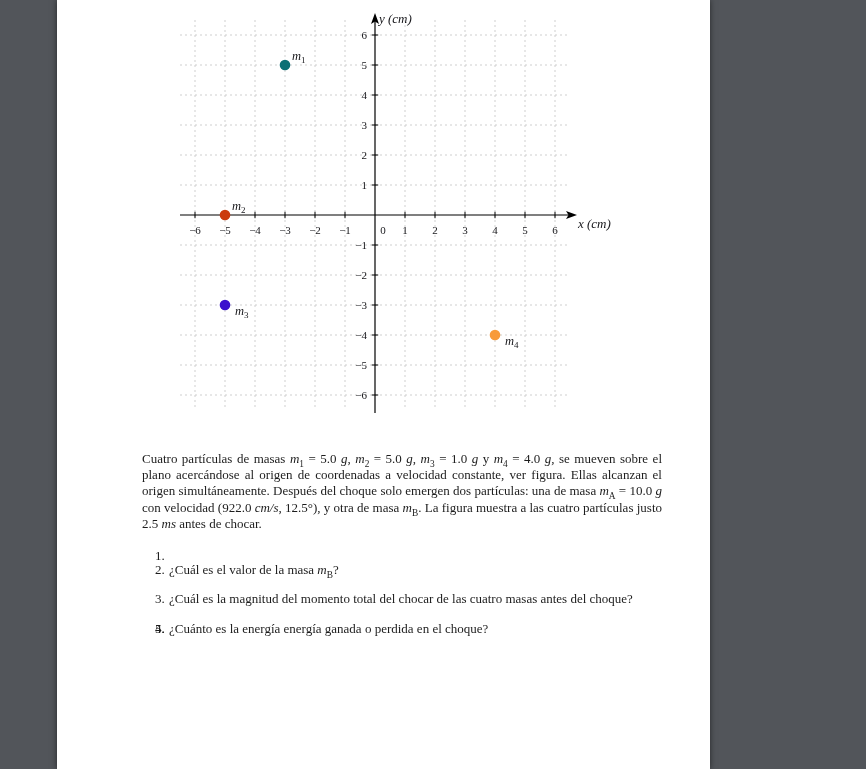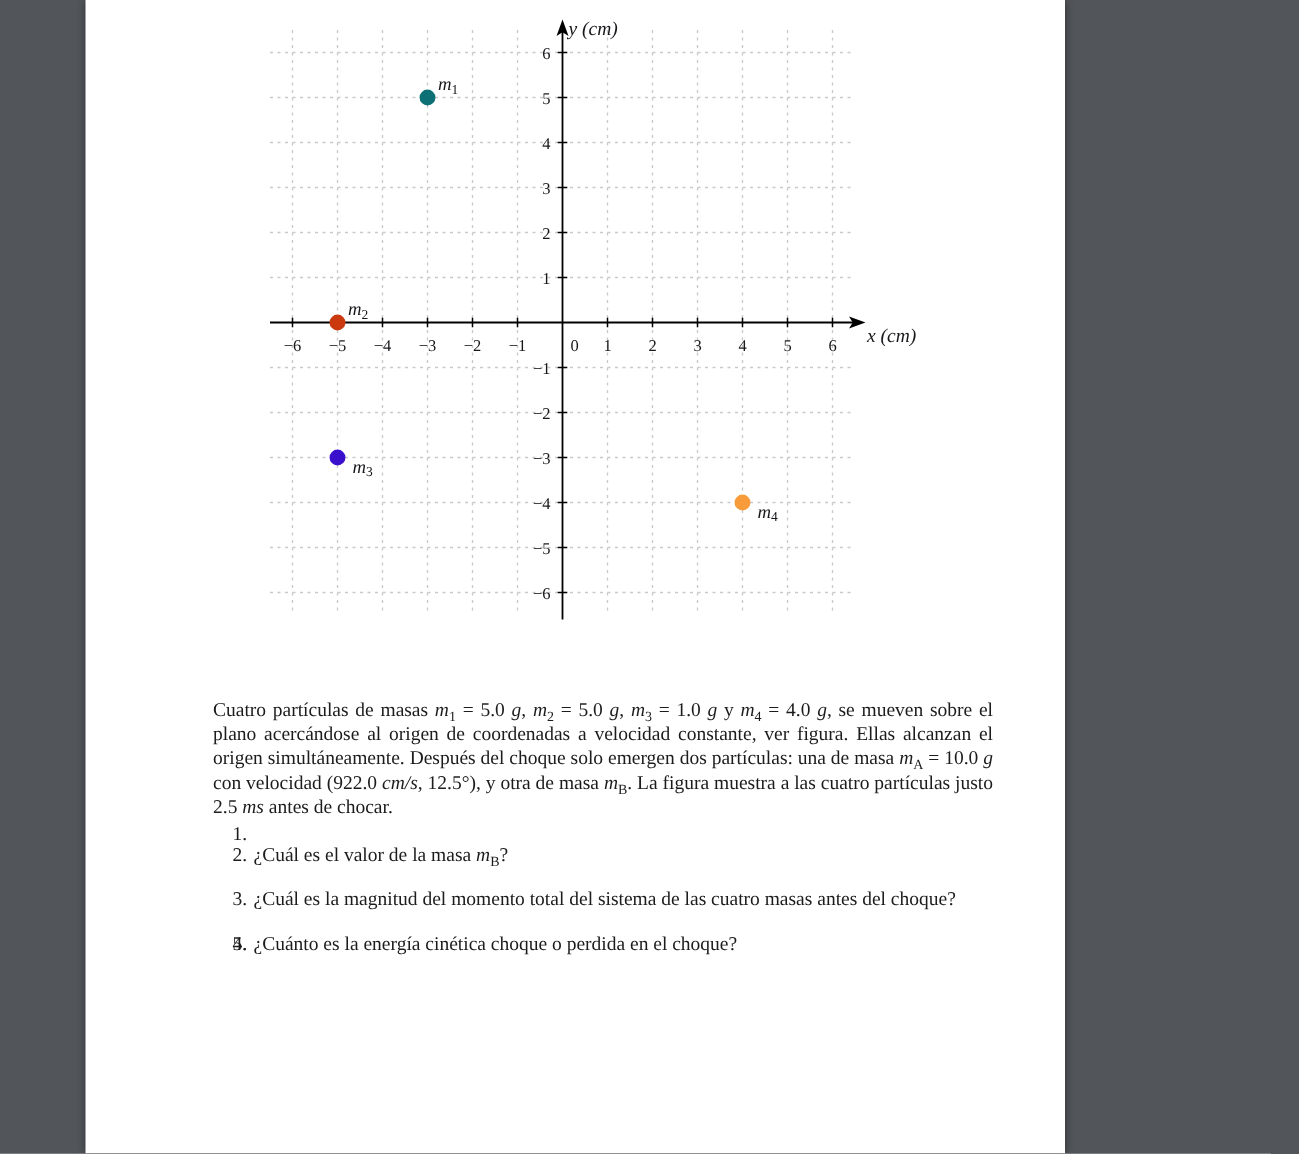--- a/index.html
+++ b/index.html
@@ -15,21 +15,21 @@
     width: 653px; height: 769px;
     background: #ffffff;
     box-shadow: 0 0 6px rgba(0,0,0,0.55);
   }
   #chart { position: absolute; left: 0; top: 0; }
   svg text {
     font-family: "Liberation Serif", "DejaVu Serif", serif;
     fill: #17171b;
   }
   .statement {
-    position: absolute; left: 85px; top: 465px; width: 520px;
+    position: absolute; left: 85px; top: 451px; width: 520px;
     font-size: 13px; line-height: 16.2px;
     color: #1c1c1c; text-align: justify;
   }
   .mi { font-style: italic; }
   sub { font-size: 0.72em; line-height: 0; }
   #questions {
     position: absolute; left: 85px; top: 548px; width: 520px;
     margin: 0; padding: 0; list-style: none;
     font-size: 13px; line-height: 16.3px; color: #1c1c1c;
   }
@@ -142,18 +142,18 @@
           <circle cx="168" cy="305" r="5.3" fill="#3a10cd"></circle>
           <text x="178" y="315" font-size="12.5"><tspan font-style="italic">m</tspan><tspan dy="2.5" font-size="9">3</tspan></text>
           <circle cx="438" cy="335" r="5.3" fill="#f89b3b"></circle>
           <text x="448" y="345" font-size="12.5"><tspan font-style="italic">m</tspan><tspan dy="2.5" font-size="9">4</tspan></text>
         </g>
       </svg>
     <div class="statement">Cuatro partículas de masas <span class="mi">m</span><sub>1</sub> = 5.0 <span class="mi">g</span>, <span class="mi">m</span><sub>2</sub> = 5.0 <span class="mi">g</span>, <span class="mi">m</span><sub>3</sub> = 1.0 <span class="mi">g</span> y <span class="mi">m</span><sub>4</sub> = 4.0 <span class="mi">g</span>, se mueven sobre el plano acercándose al origen de coordenadas a velocidad constante, ver figura. Ellas alcanzan el origen simultáneamente. Después del choque solo emergen dos partículas: una de masa <span class="mi">m</span><sub>A</sub> = 10.0 <span class="mi">g</span> con velocidad (922.0 <span class="mi">cm/s</span>, 12.5°), y otra de masa <span class="mi">m</span><sub>B</sub>. La figura muestra a las cuatro partículas justo 2.5 <span class="mi">ms</span> antes de chocar.</div>
     <ol id="questions">
         <li><span class="qnum">1.</span></li>
         <li><span class="qnum">2.</span><span>¿Cuál es el valor de la masa <span class="mi">m</span><sub>B</sub>?</span></li>
-        <li><span class="qnum">3.</span><span>¿Cuál es la magnitud del momento total del sistema de las cuatro masas antes del choque?</span></li>
+        <li><span class="qnum">3.</span><span>¿Cuál es la magnitud del momento total del chocar de las cuatro masas antes del choque?</span></li>
         <li><span class="qnum">4.</span></li>
-        <li><span class="qnum">5.</span><span>¿Cuánto es la energía cinética choque o perdida en el choque?</span></li>
+        <li><span class="qnum">5.</span><span>¿Cuánto es la energía energía ganada o perdida en el choque?</span></li>
       </ol>
   </div>
 </div>
 
 </body></html>

